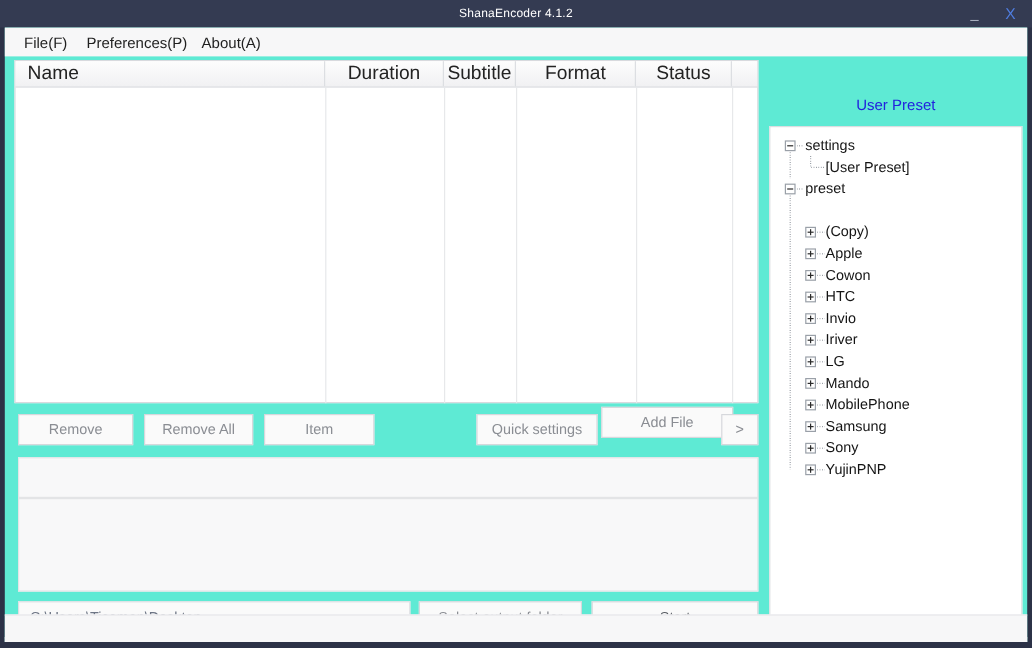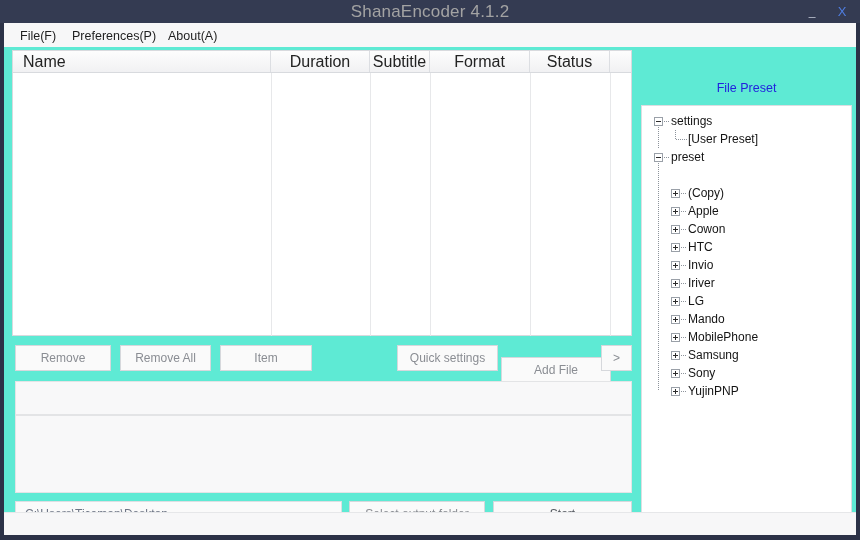--- a/index.html
+++ b/index.html
@@ -31,22 +31,22 @@
     width: 860px;
     height: 23px;
     background: #343b52;
   }
   #title-text {
     position: absolute;
     left: 0; top: 0;
     width: 860px;
     line-height: 23px;
     text-align: center;
-    color: #a3a3a3;
-    font-size: 17px;
+    color: #ffffff;
+    font-size: 10px;
     letter-spacing: 0.2px;
   }
   .winbtn {
     position: absolute;
     top: 0;
     height: 23px;
     line-height: 23px;
     text-align: center;
     font-size: 12px;
     color: #c8ccd8;
@@ -145,21 +145,21 @@
     box-sizing: border-box;
     cursor: default;
     user-select: none;
   }
   .btn.enabled { color: #54585f; }
 
   #btn-remove     { left: 11px;  top: 322px; width: 96px; }
   #btn-remove-all { left: 116px; top: 322px; width: 91px; }
   #btn-item       { left: 216px; top: 322px; width: 92px; }
   #btn-quick      { left: 393px; top: 322px; width: 101px; }
-  #btn-addfile    { left: 497px; top: 334px; width: 110px; }
+  #btn-addfile    { left: 497px; top: 316px; width: 110px; }
   #btn-more       { left: 597px; top: 322px; width: 31px; }
 
   
   #panel-top {
     position: absolute;
     left: 11px;
     top: 358px;
     width: 617px;
     height: 34px;
     background: #f8f8f9;
@@ -349,21 +349,21 @@
     <div class="btn" id="btn-addfile">Add File</div>
     <div class="btn" id="btn-more">&gt;</div>
 
     <div id="panel-top"></div>
     <div id="panel-bottom"></div>
 
     <div id="output-path" title="C:\Users\Ticeman\Desktop">C:\Users\Ticeman\Desktop</div>
     <div class="btn" id="btn-selectfolder">Select output folder</div>
     <div class="btn enabled" id="btn-start">Start</div>
 
-    <div id="preset-title">File Preset</div>
+    <div id="preset-title">User Preset</div>
 
     <div id="tree-panel">
 
       <div class="dot-v" style="left:16px; top:15px; height:18px;"></div>
       <div class="dot-v" style="left:16px; top:33px; height:10px;"></div>
       <div class="dot-v" style="left:16px; top:51px; height:234px;"></div>
       <div class="dot-v" style="left:33px; top:24px; height:9px;"></div>
 
       <div class="tree-row" style="top:6px; width:211px;">
         <span class="expander" style="left:12px;"></span>

